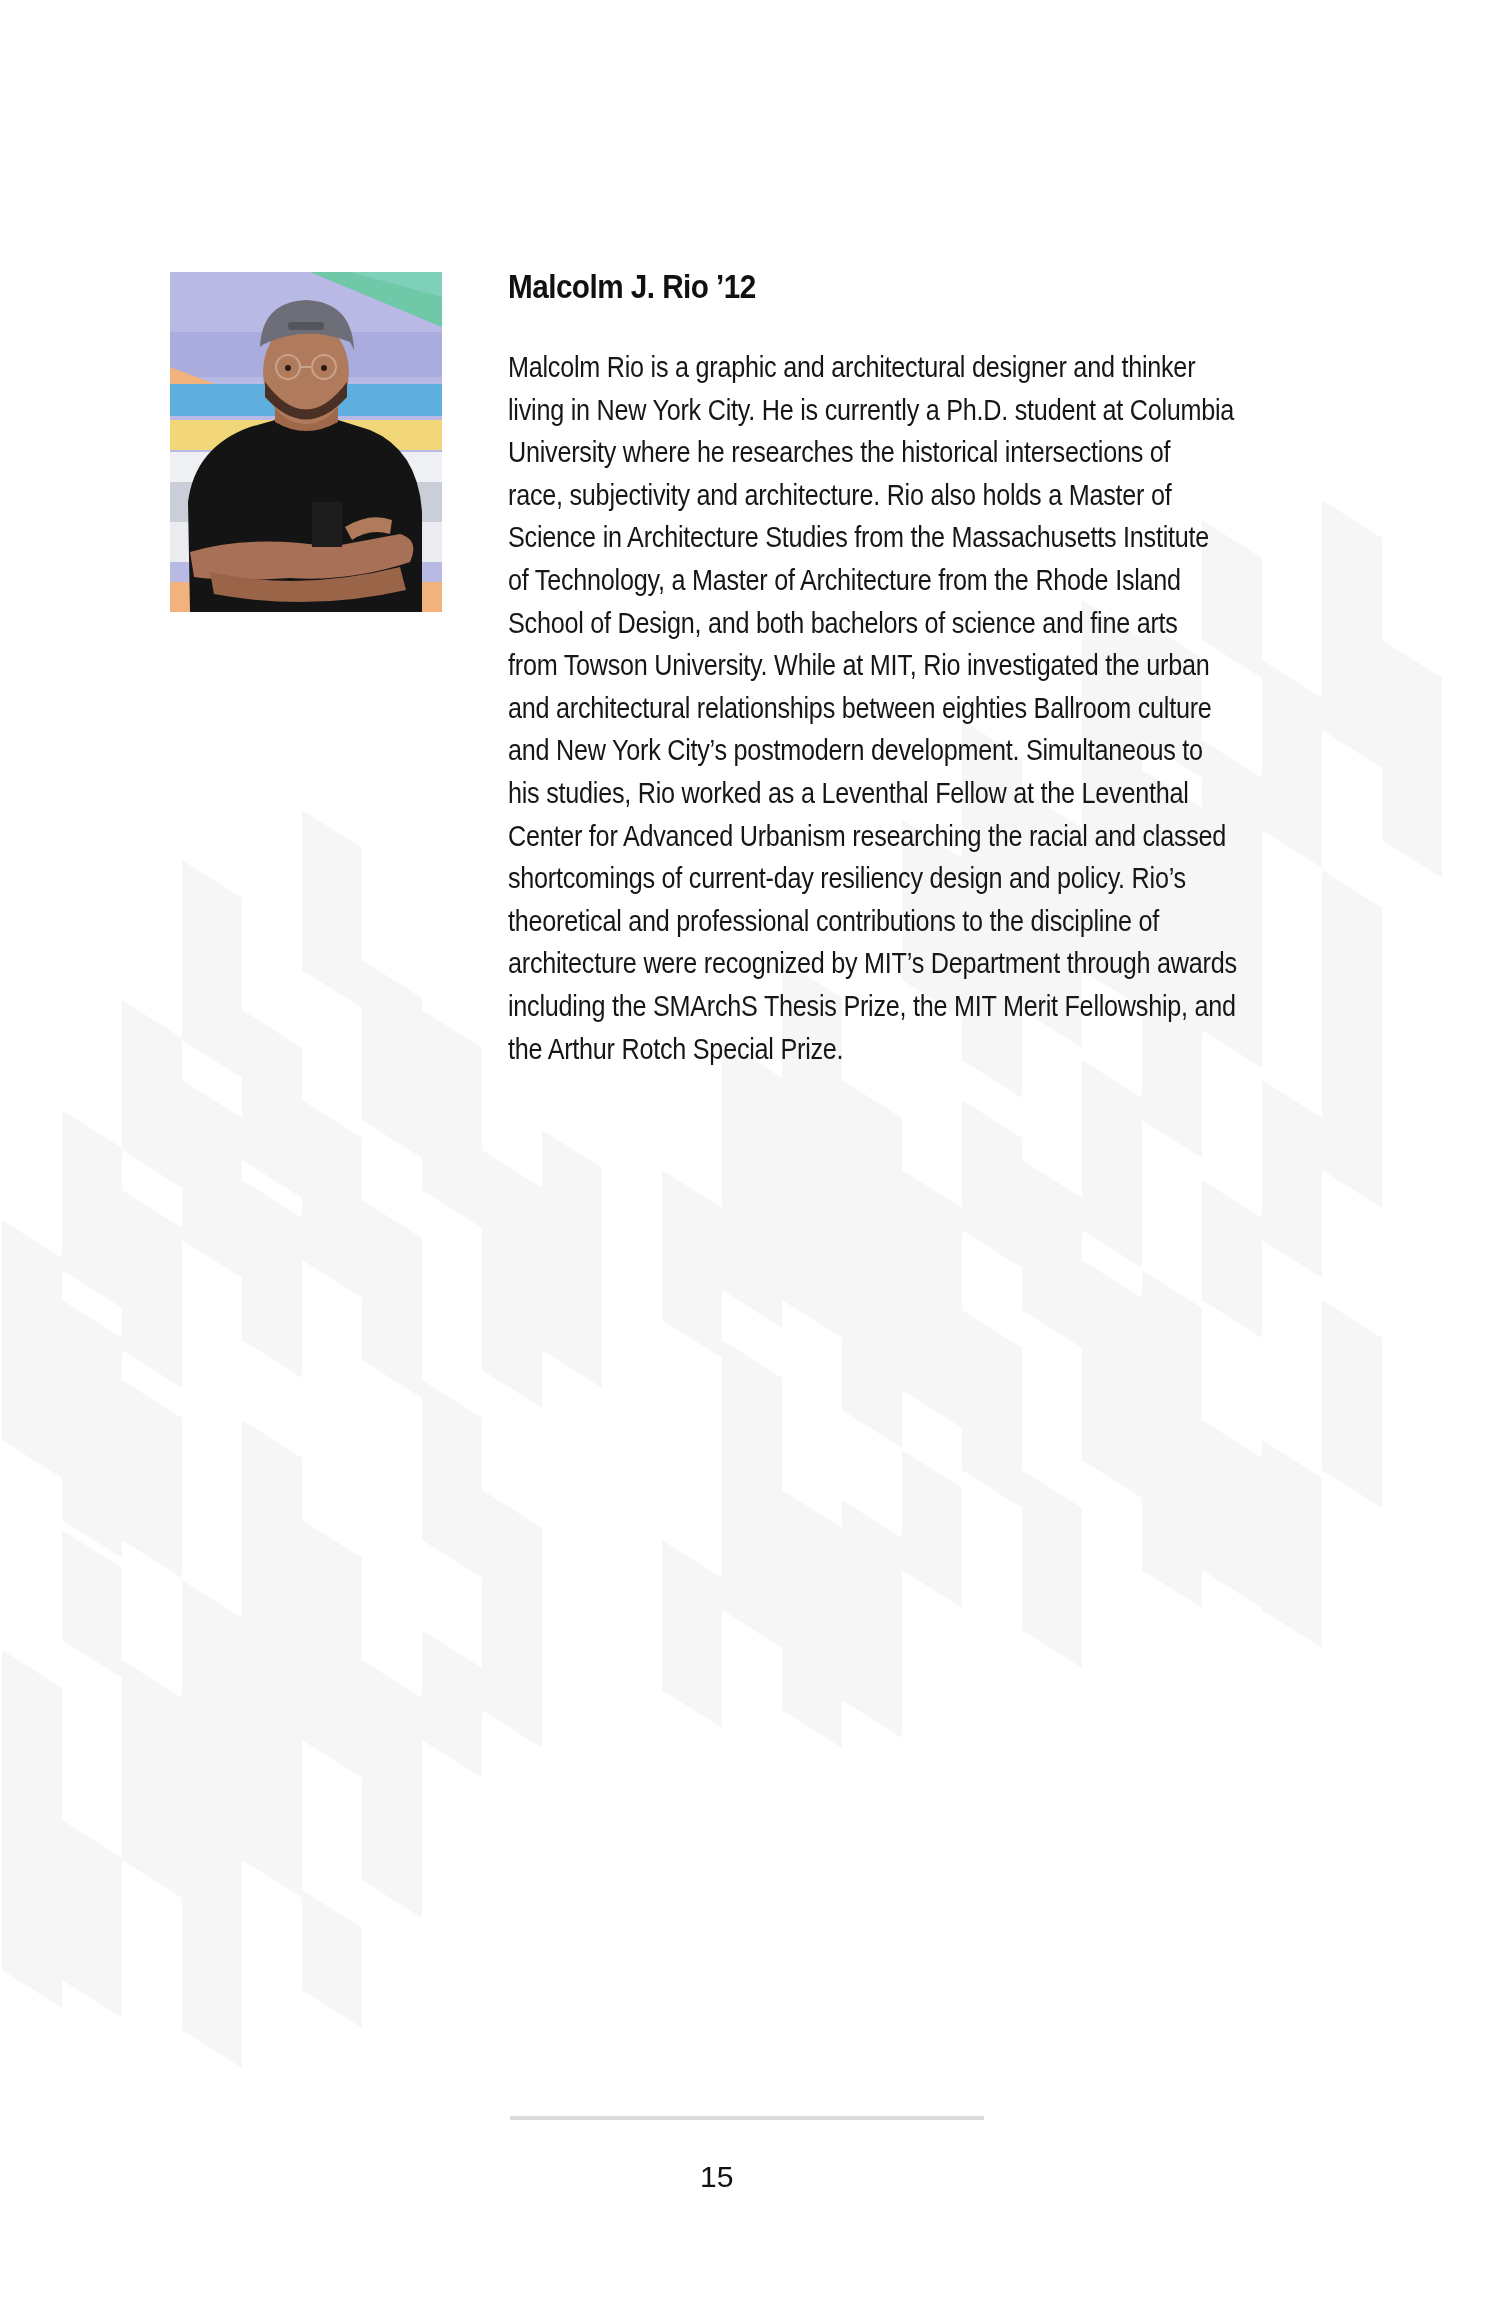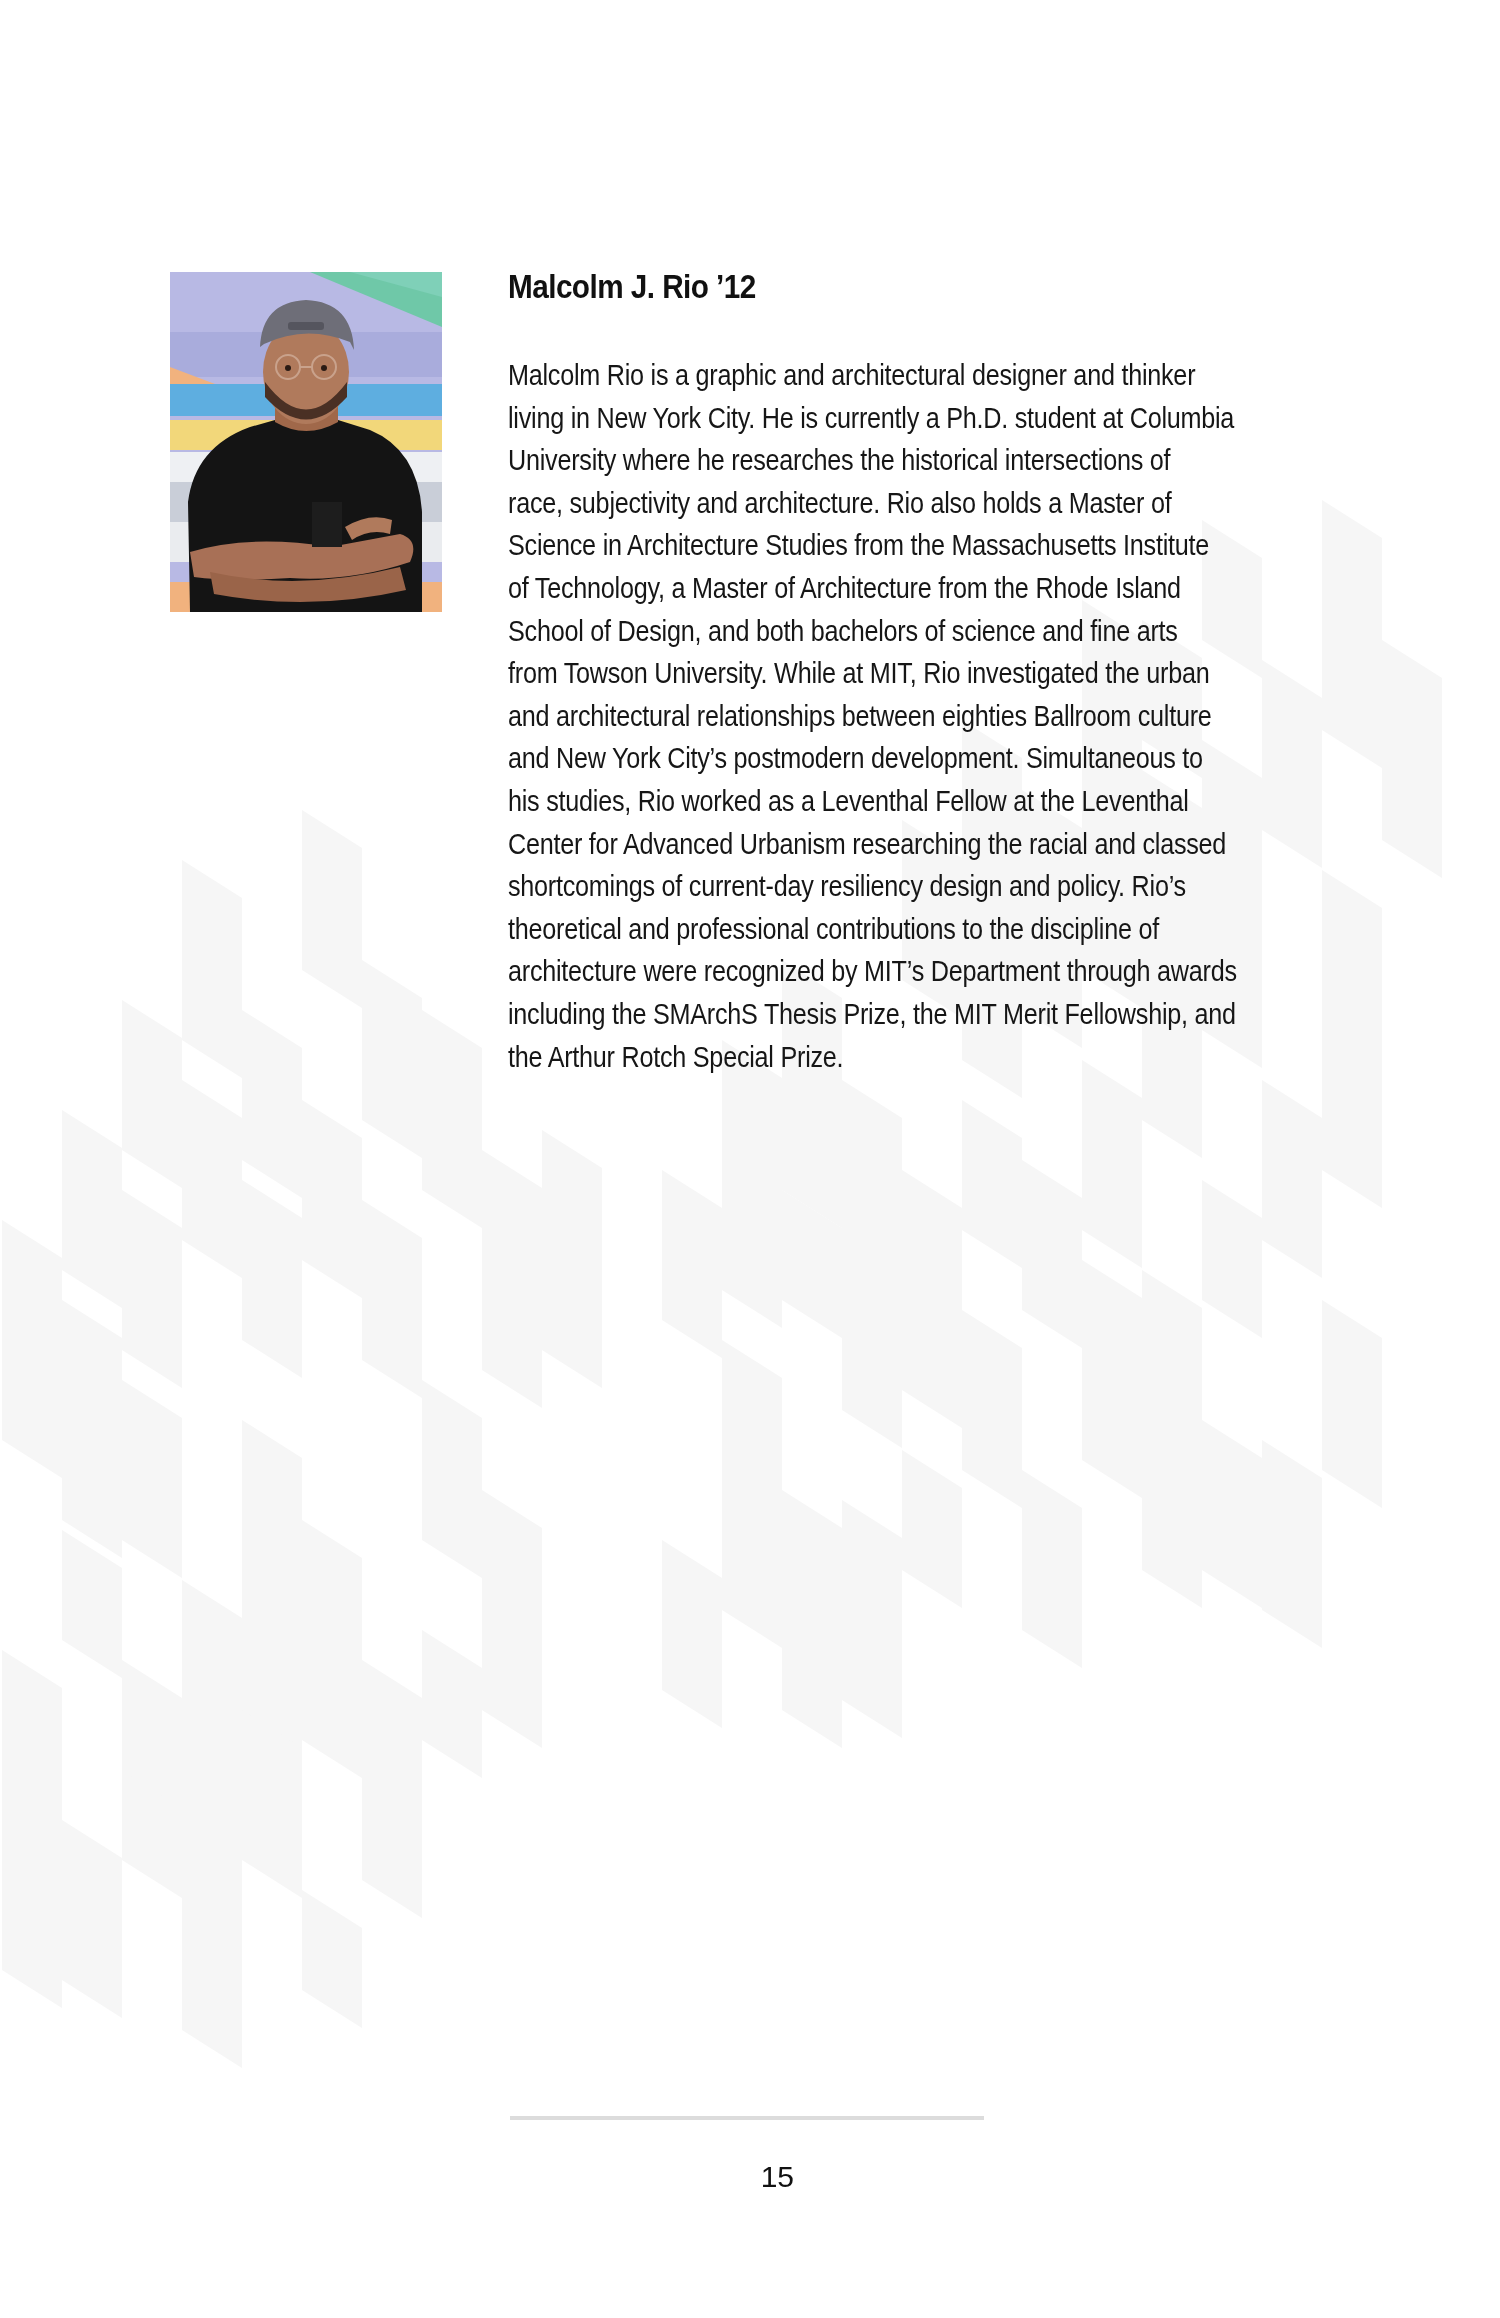--- a/index.html
+++ b/index.html
@@ -15,35 +15,35 @@
       overflow: hidden; z-index: 1;
     }
     .photo svg { display: block; width: 100%; height: 100%; }
     .title {
       position: absolute; left: 508px; top: 268px; z-index: 1;
       font-family: "Liberation Sans", sans-serif; font-weight: bold;
       font-size: 33px; letter-spacing: -0.6px; color: #111;
       transform: scaleX(0.9); transform-origin: left top;
     }
     .bio {
-      position: absolute; left: 508px; top: 354px; z-index: 1; width: 900px;
+      position: absolute; left: 508px; top: 346px; z-index: 1; width: 900px;
     }
     .bio-line {
       display: block; white-space: nowrap;
       font-family: "Liberation Sans", sans-serif;
       font-size: 30px; line-height: 42.6px; color: #161616;
       transform: scaleX(0.84); transform-origin: left top;
       letter-spacing: -0.3px;
     }
     .rule {
       position: absolute; left: 510px; top: 2116px; width: 474px; height: 4px;
       background: #dcdcdc; z-index: 1;
     }
     .page-number {
-      position: absolute; left: 700px; top: 2160px; width: 94px; text-align: right;
+      position: absolute; left: 700px; top: 2160px; width: 94px; text-align: left;
       font-family: "Liberation Sans", sans-serif; font-size: 30px; color: #111; z-index: 1;
     }
   </style>
 </head>
 <body>
 
 <svg id="bg-pattern" xmlns="http://www.w3.org/2000/svg" viewBox="0 0 1500 2318">
     <polygon points="2,1220 62,1258 62,1478 2,1440" fill="#f6f6f6"></polygon>
     <polygon points="2,1650 62,1688 62,2008 2,1970" fill="#f6f6f6"></polygon>
     <polygon points="62,1110 122,1148 122,1308 62,1270" fill="#f6f6f6"></polygon>

